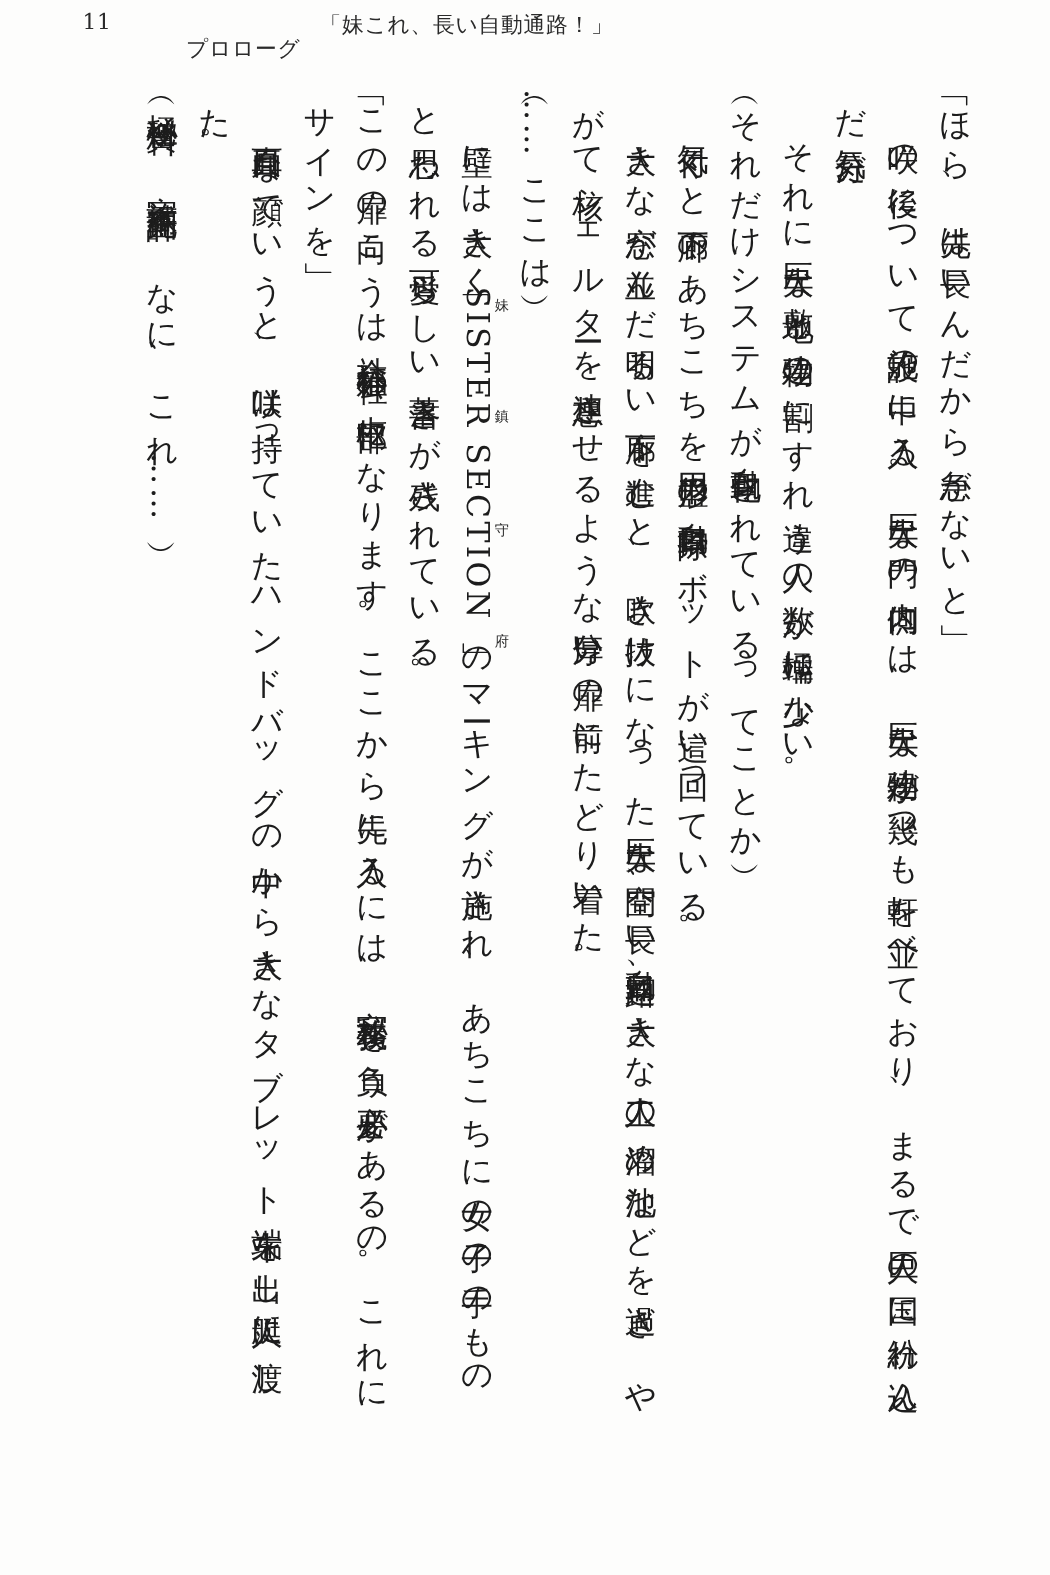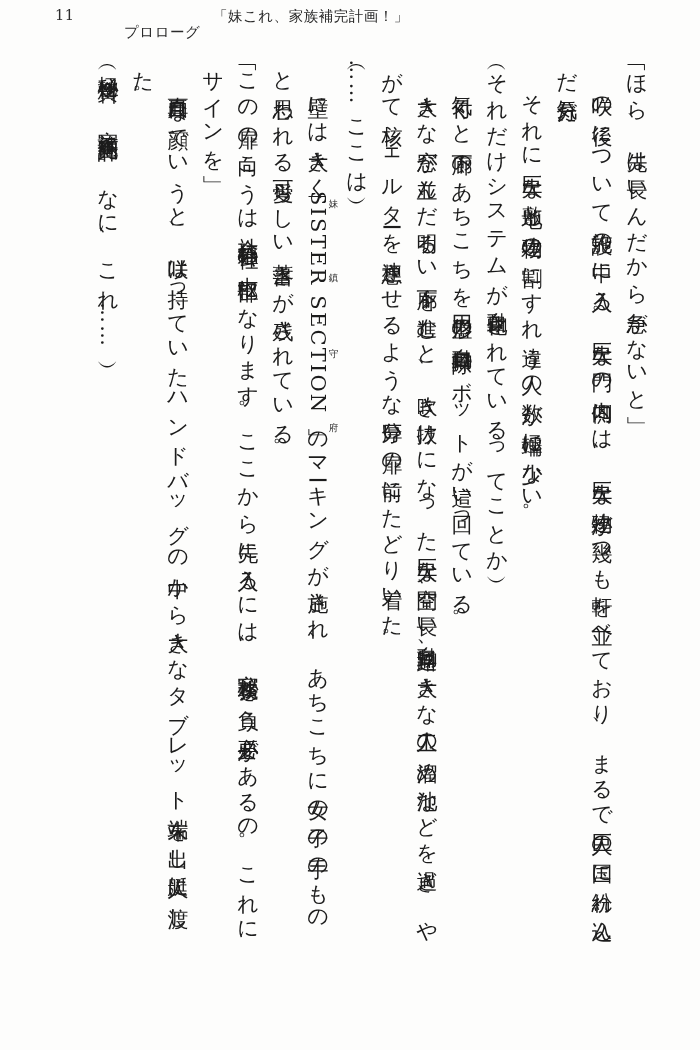--- a/index.html
+++ b/index.html
@@ -77,21 +77,21 @@
   }
 </style>
 </head>
 <body>
 
 <div class="page">
 
   <div class="running-head">
     <span class="page-number">11</span>
     <span class="chapter">プロローグ</span>
-    <span class="book-title">「妹これ、家族補完計画！」</span>
+    <span class="book-title">「妹これ、長い自動通路！」</span>
   </div>
 
   <main class="body-text">
     <p>「ほら、先は長いんだから急がないと」</p>
     <p class="indent">咲の後について施設の中に入る。巨大な門の内側には、巨大な建物が幾つも軒を並べており、まるで巨人の国に紛れ込んだ気分だ。</p>
     <p class="indent">それに巨大な敷地と建物の割にすれ違う人の数が極端に少ない。</p>
     <p>（それだけシステムが自動化されているってことか）</p>
     <p class="indent">気付くと廊下のあちこちを円盤形の自動掃除ロボットが這い回っている。</p>
     <p class="indent">大きな窓が並んだ明るい廊下を進むと、吹き抜けになった巨大な空間、長い自動通路、大きな人工の溜め池などを過ぎ、やがて核シェルターを連想させるような分厚い扉の前にたどり着いた。</p>
     <p>（……ここは）</p>

